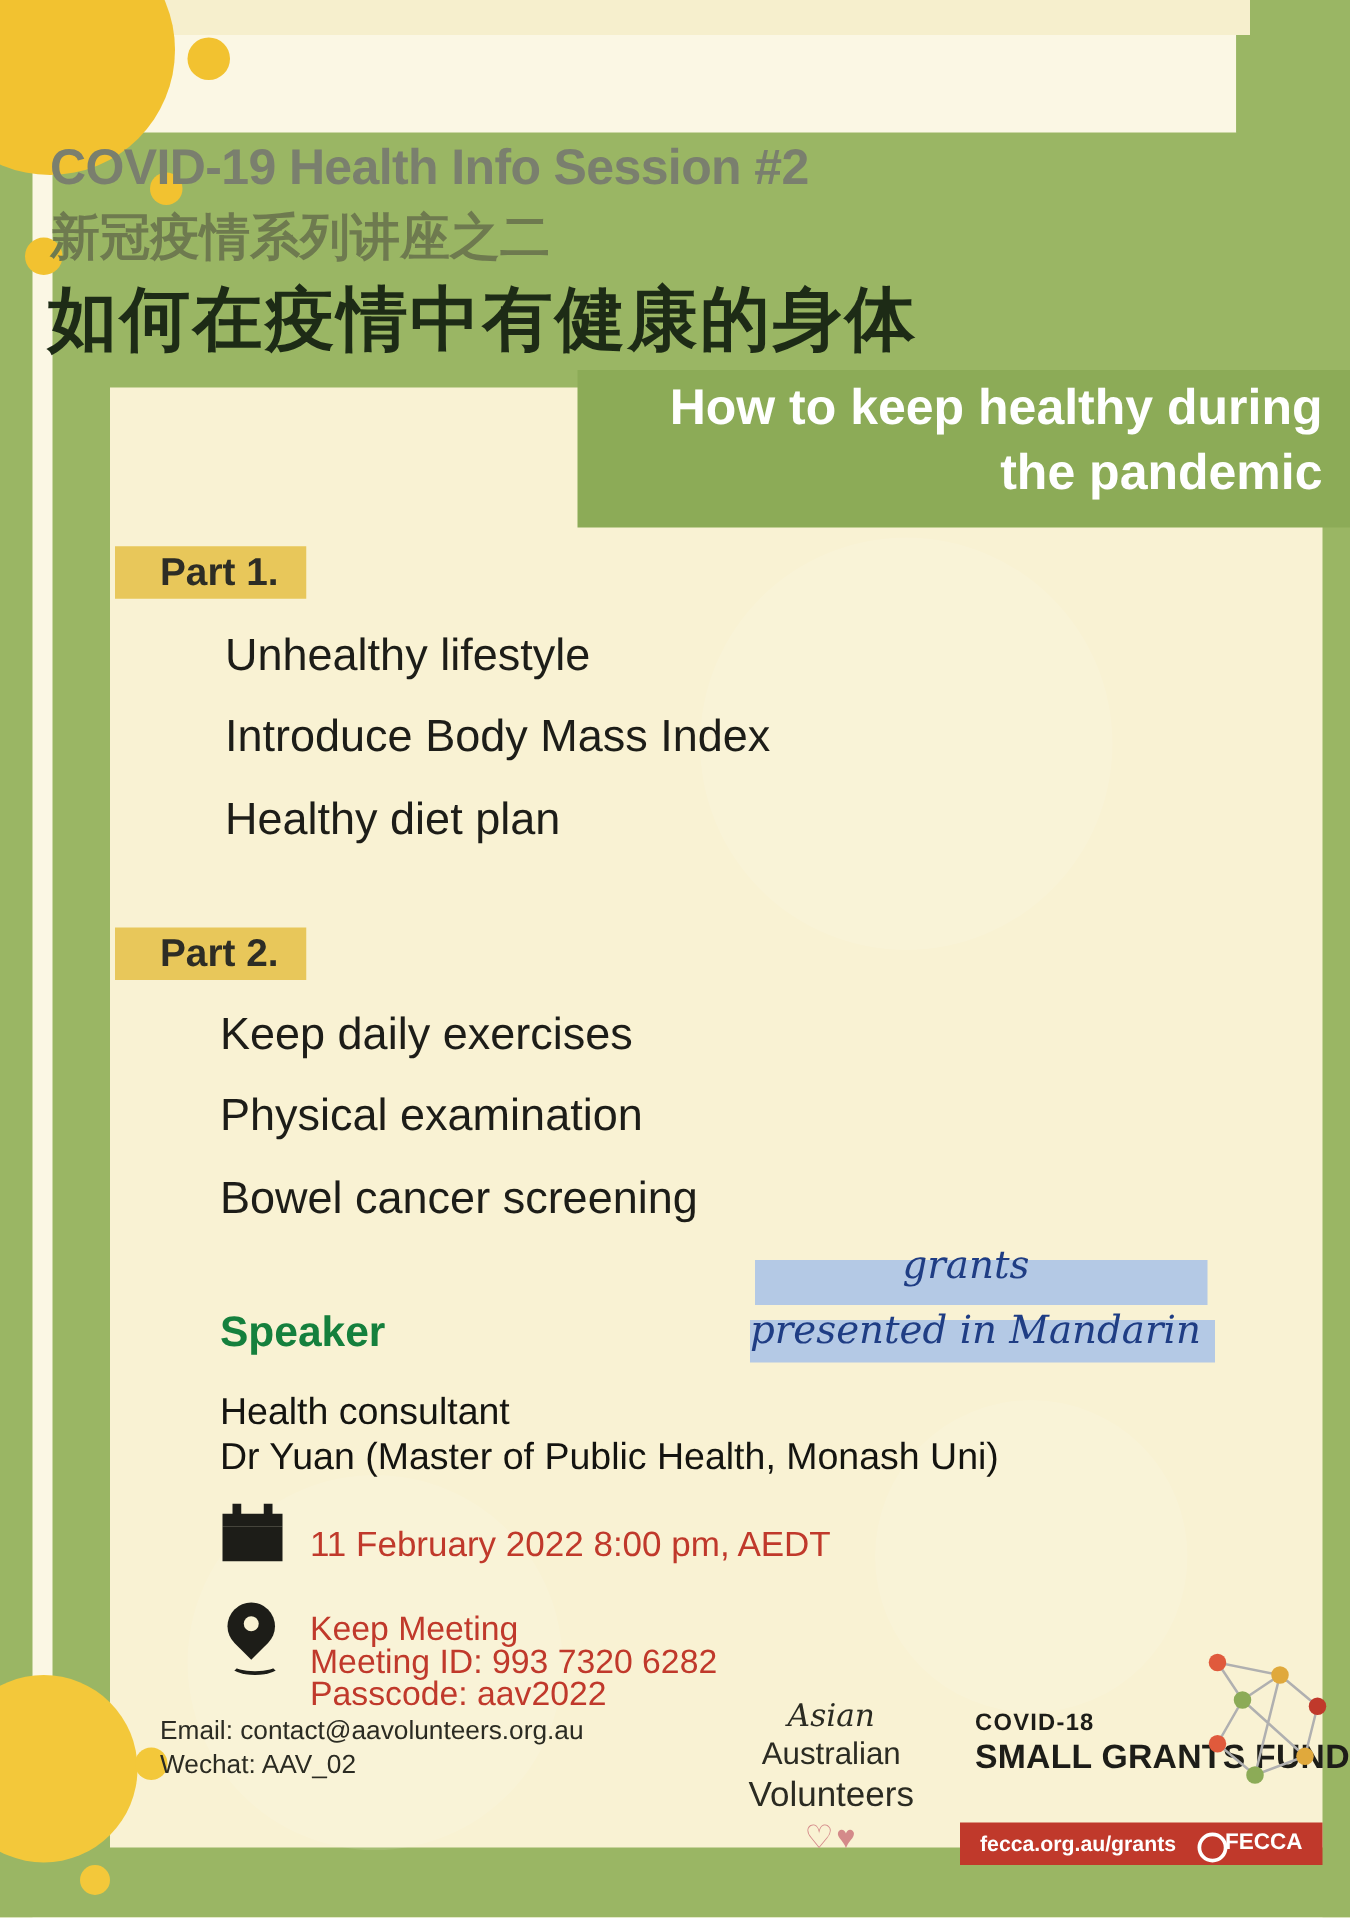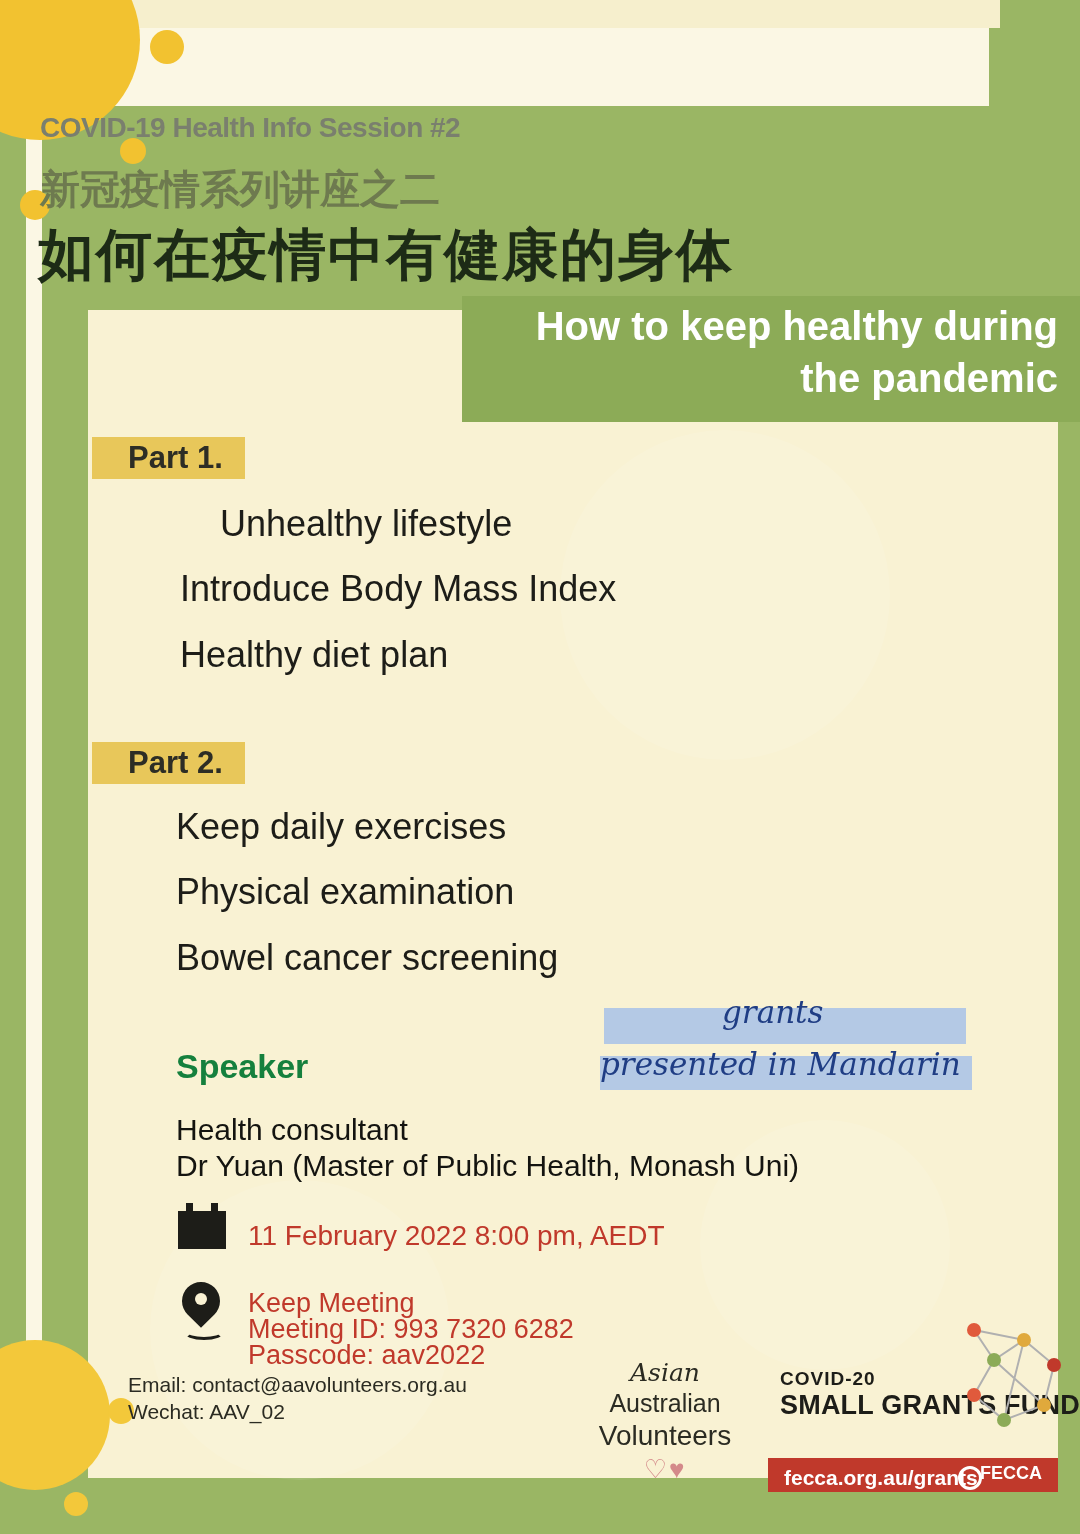--- a/index.html
+++ b/index.html
@@ -86,21 +86,21 @@
     position: absolute;
     border-radius: 50%;
   }
   .v-yellow { background: #f2c230; }
   .v-yellow-2 { background: #f3c83a; }
 
   
   .title-en {
     position: absolute;
     left: 40px; top: 112px;
-    font-size: 28px;
+    font-size: 40px;
     font-weight: bold;
     color: #7a7f6e;
     letter-spacing: -0.5px;
   }
   .title-cn-sub {
     position: absolute;
     left: 40px; top: 162px;
     font-size: 40px;
     font-weight: bold;
     color: #6e7a4f;
@@ -309,21 +309,21 @@
   }
   .fecca-bar {
     position: absolute;
     left: 768px; top: 1458px;
     width: 290px; height: 34px;
     background: #c0392b;
   }
   .fecca-url {
     position: absolute;
     left: 784px; top: 1466px;
-    font-size: 21px;
+    font-size: 17px;
     font-weight: bold;
     color: #ffffff;
   }
   .fecca-name {
     position: absolute;
     left: 980px; top: 1463px;
     font-size: 18px;
     font-weight: bold;
     color: #ffffff;
   }
@@ -369,21 +369,21 @@
   <div class="virus ghost" style="left:700px; top:1120px; width:250px; height:250px;"></div>
 
   <div class="title-en">COVID-19 Health Info Session #2</div>
   <div class="title-cn-sub">新冠疫情系列讲座之二</div>
   <div class="title-cn-main">如何在疫情中有健康的身体</div>
 
   <div class="headline-box"></div>
   <div class="headline">How to keep healthy during the pandemic</div>
 
   <div class="part-tag part1-tag">Part 1.</div>
-  <div class="bullet" style="left:180px; top:503px;margin-left:40px;">Unhealthy lifestyle</div>
+  <div class="bullet" style="left:180px; top:503px;">Unhealthy lifestyle</div>
   <div class="bullet" style="left:180px; top:568px;">Introduce Body Mass Index</div>
   <div class="bullet" style="left:180px; top:634px;">Healthy diet plan</div>
 
   <div class="part-tag part2-tag">Part 2.</div>
   <div class="bullet" style="left:176px; top:806px;">Keep daily exercises</div>
   <div class="bullet" style="left:176px; top:871px;">Physical examination</div>
   <div class="bullet" style="left:176px; top:937px;">Bowel cancer screening</div>
 
   <div class="note-highlight"></div>
   <div class="note-highlight2"></div>
@@ -415,21 +415,21 @@
   <div class="contact" style="top:1400px;">Wechat: AAV_02</div>
 
   <div class="aav-logo">
     <div class="aav-asian">Asian</div>
     <div class="aav-aus">Australian</div>
     <div class="aav-vol">Volunteers</div>
     <div class="aav-heart">♡♥</div>
   </div>
 
   <div class="sgf">
-    <div class="sgf-small">COVID-20</div>
+    <div class="sgf-small">COVID-18</div>
     <div class="sgf-big">SMALL GRANTS FUND</div>
   </div>
 
   <svg class="molecule" viewBox="0 0 120 130">
     <g stroke="#b0b0b0" stroke-width="2" fill="none">
       <path d="M20 10 L40 40 L20 75 L50 100 L90 85 L100 45 L70 20 Z"></path>
       <path d="M40 40 L70 20 M40 40 L90 85 M70 20 L50 100"></path>
     </g>
     <circle cx="20" cy="10" r="7" fill="#e05a3c"></circle>
     <circle cx="40" cy="40" r="7" fill="#8cab57"></circle>

